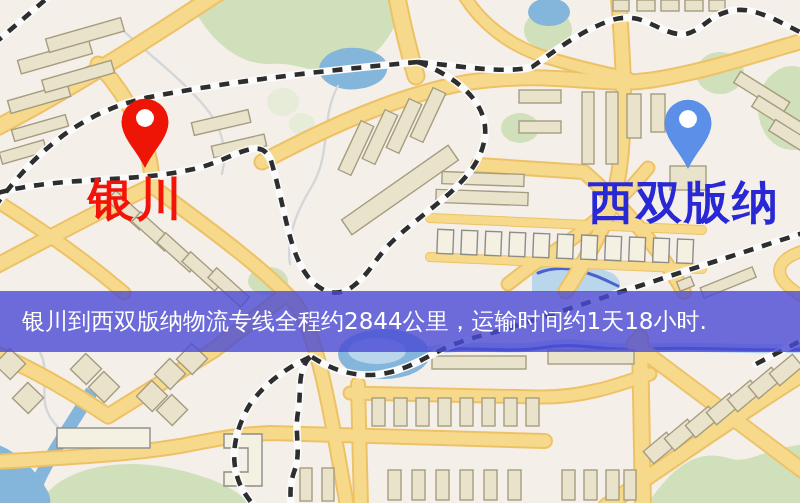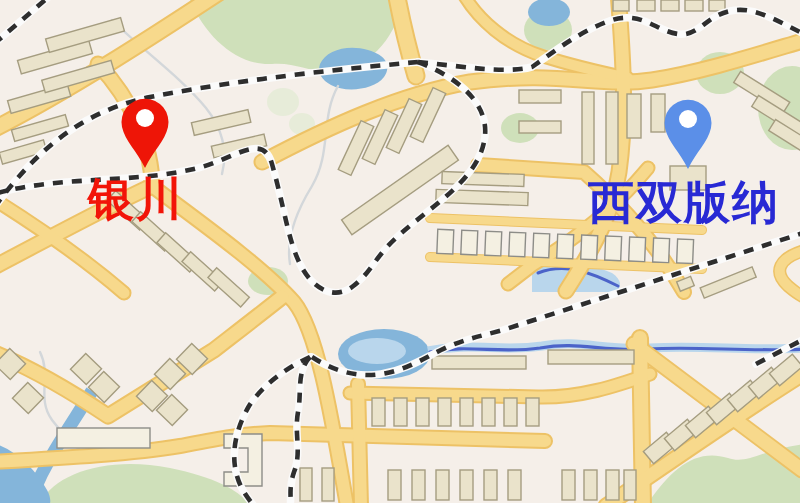--- a/index.html
+++ b/index.html
@@ -267,13 +267,16 @@
     </g>
     <g transform="translate(688,122)">
       <use href="#pin" style="fill:var(--destination-pin,#5b8fe8)"></use>
       <circle cx="0" cy="-3" r="9" style="fill:#ffffff"></circle>
     </g>
   </svg>
 
   <div class="place-label origin">银川</div>
   <div class="place-label destination">西双版纳</div>
 
+  <div class="banner">
+    <span>银川到西双版纳物流专线全程约2844公里，运输时间约1天18小时.</span>
+  </div>
 </div>
 
 </body></html>

